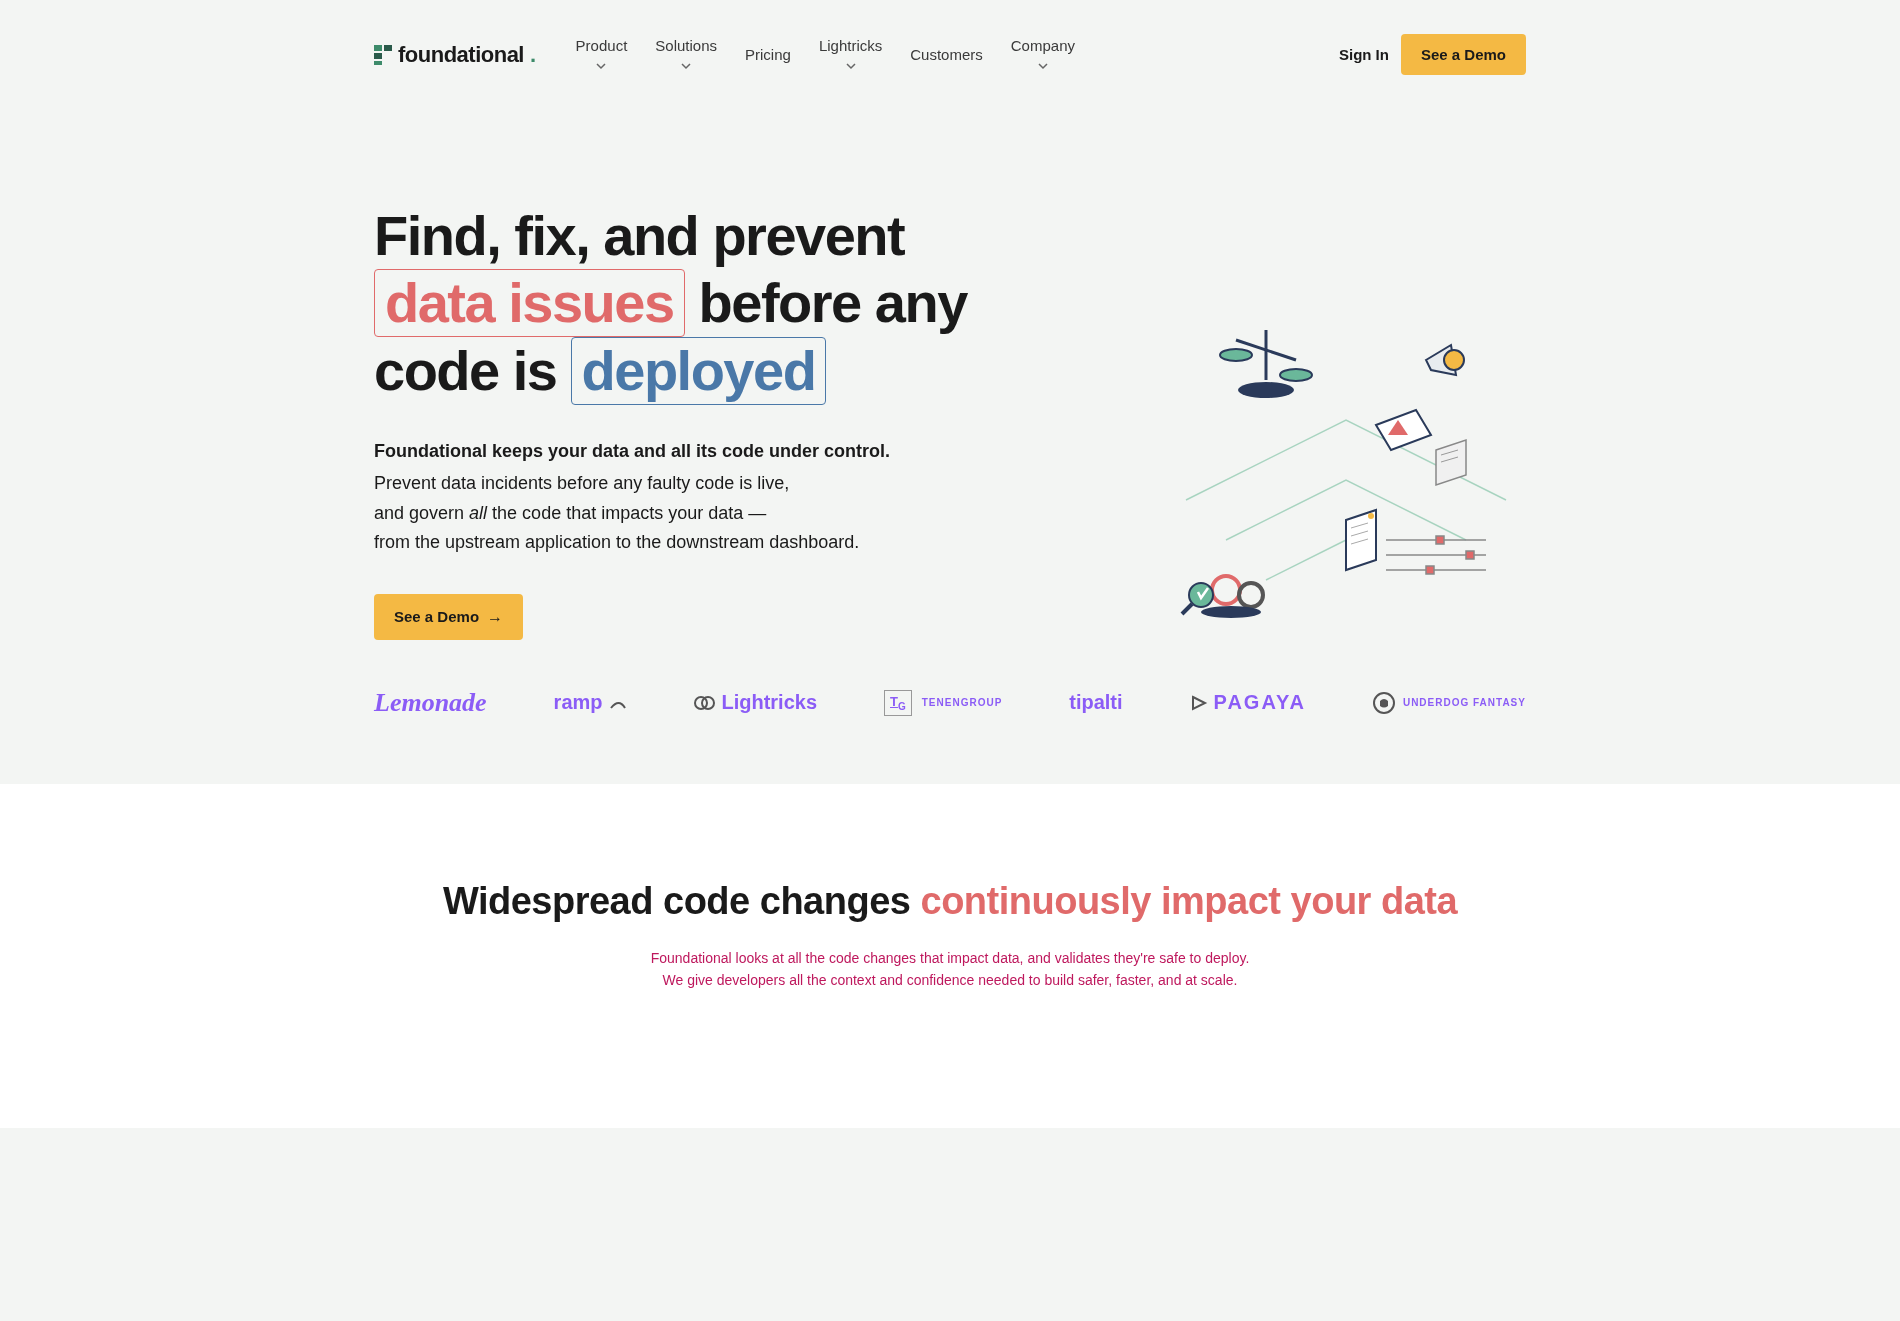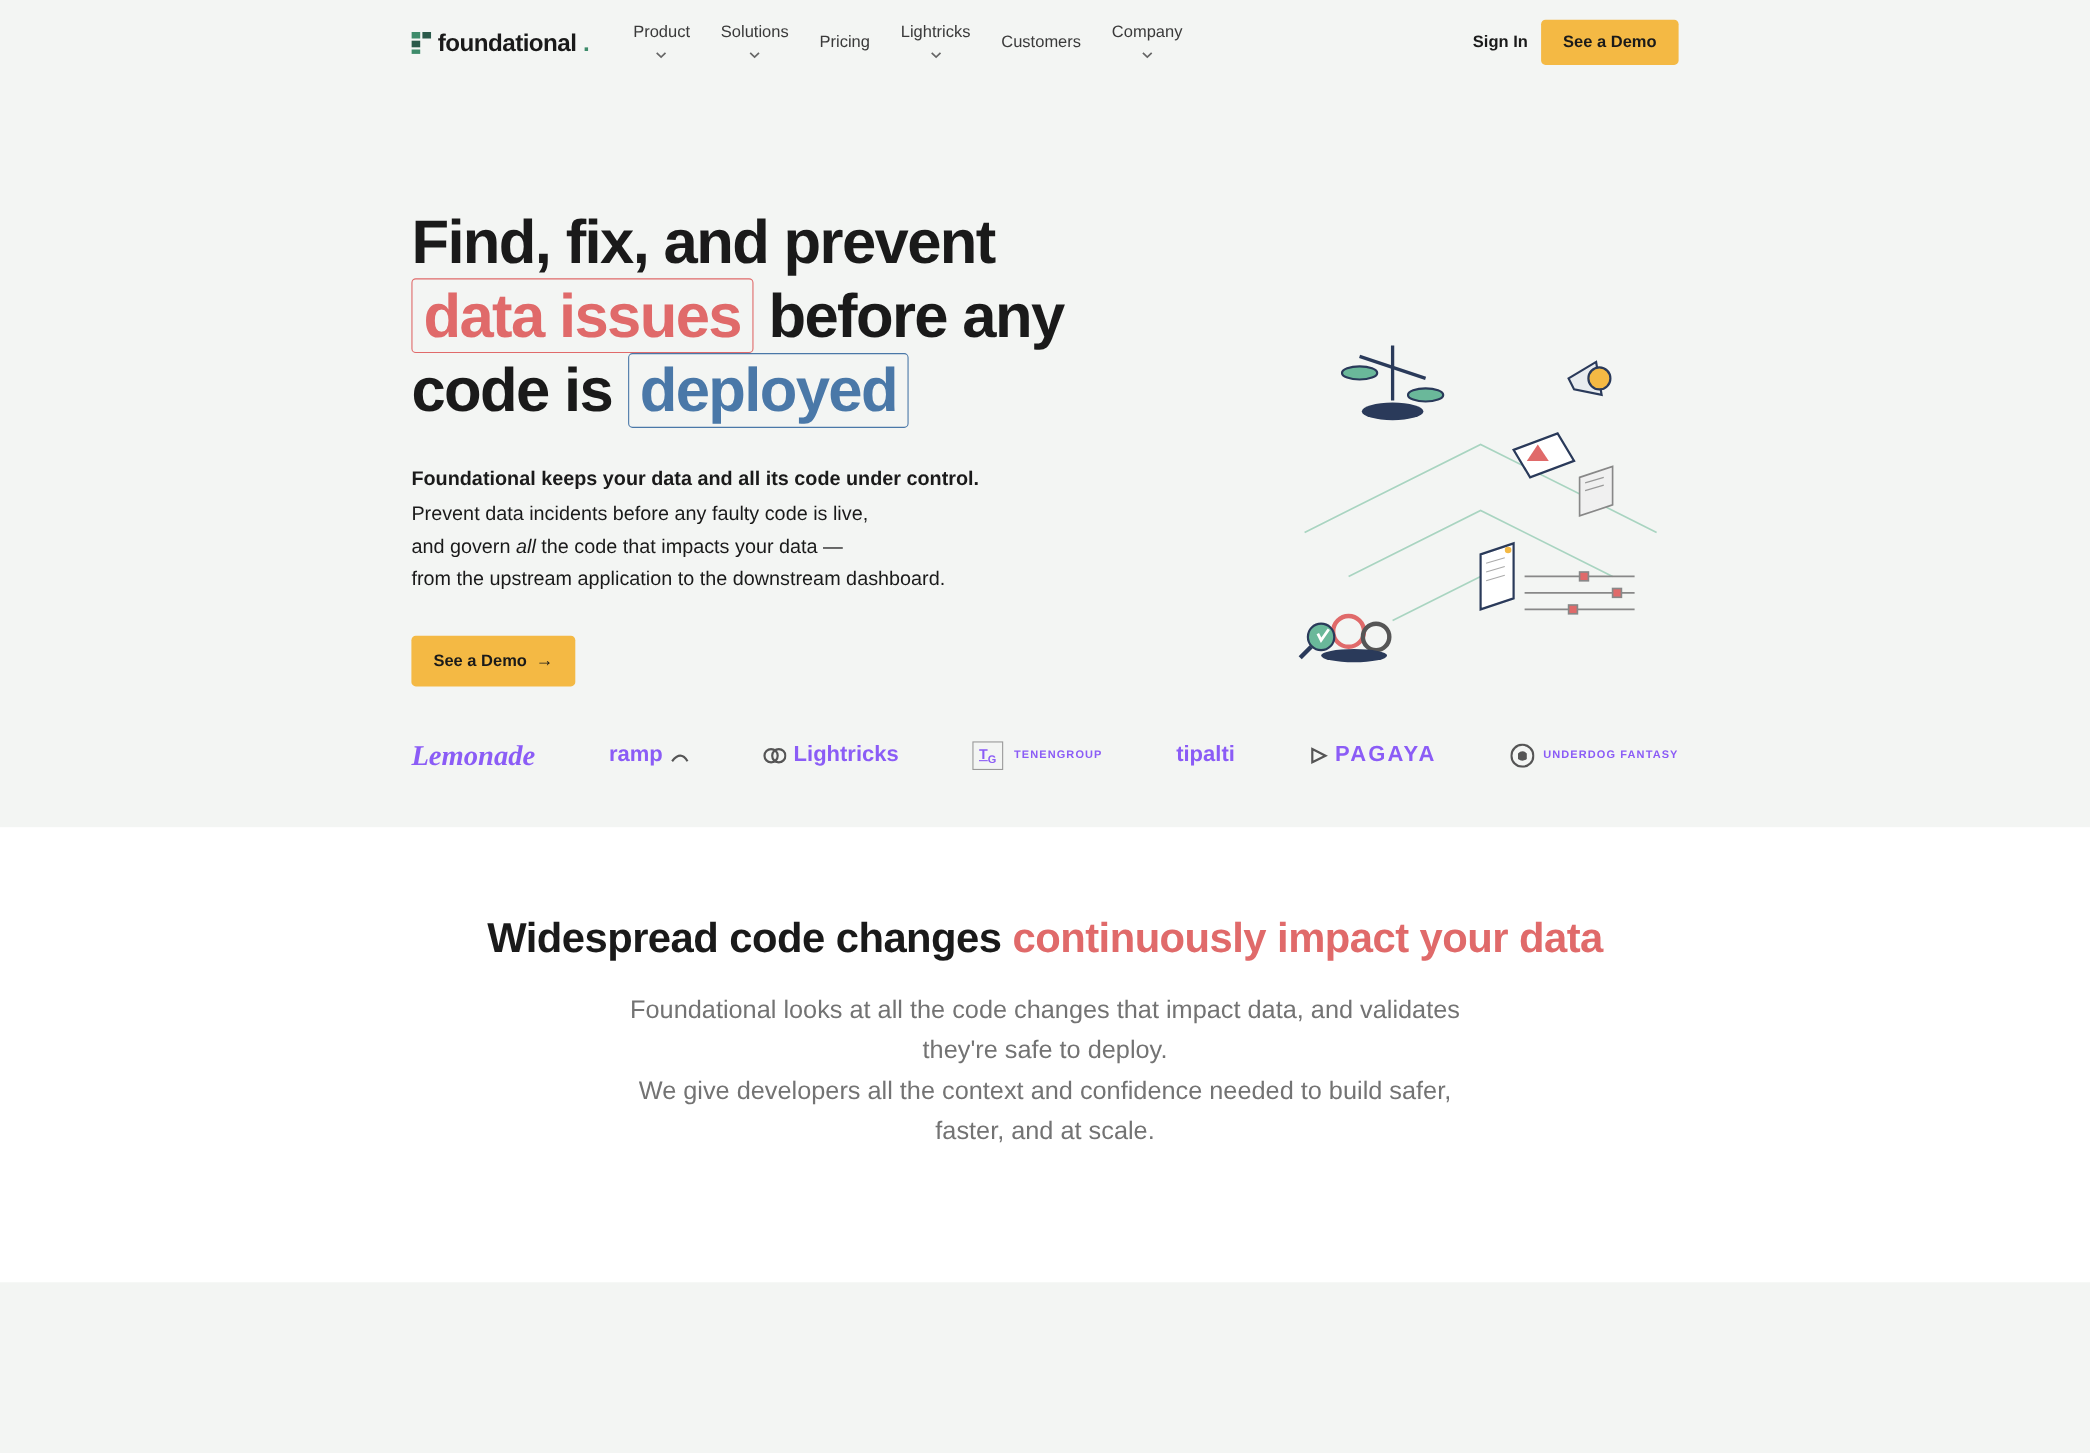--- a/index.html
+++ b/index.html
@@ -1,19 +1,19 @@
 <!DOCTYPE html>
 <html><head>
 <meta charset="utf-8">
 <style>
 * { margin: 0; padding: 0; box-sizing: border-box; }
 body { font-family: -apple-system, BlinkMacSystemFont, 'Segoe UI', Helvetica, Arial, sans-serif; background: #f3f5f3; color: #1a1a1a; }
 
 .hero-section { background: #f3f5f3; padding-bottom: 40px; }
-.container { max-width: 1200px; margin: 0 auto; padding: 0 24px; }
+.container { max-width: 1200px; margin: 0 auto; padding: 16px 24px; }
 
 .nav { display: flex; align-items: center; justify-content: space-between; padding: 18px 0; }
 .nav-left { display: flex; align-items: center; gap: 40px; }
 .logo { display: flex; align-items: center; gap: 6px; font-weight: 800; font-size: 22px; letter-spacing: -0.5px; cursor: pointer; }
 .logo-icon { width: 18px; height: 20px; display: inline-block; }
 .logo-dot { color: #3d8b6a; }
 .nav-links { display: flex; gap: 28px; align-items: center; }
 .nav-item { display: flex; align-items: center; gap: 6px; font-size: 15px; color: #3a3a3a; cursor: pointer; flex-direction: column; }
 .chevron { width: 12px; height: 12px; }
 .nav-right { display: flex; align-items: center; gap: 12px; }
@@ -34,21 +34,21 @@
 
 .logos { display: flex; justify-content: space-between; align-items: center; padding: 48px 0 10px; gap: 40px; }
 .logo-client { color: #8b5cf6; font-size: 20px; font-weight: 600; display: flex; align-items: center; gap: 6px; }
 .logo-script { font-family: cursive; font-style: italic; font-size: 26px; }
 .logo-small { font-size: 10px; letter-spacing: 1px; }
 .logo-box { border: 1px solid #999; padding: 3px 5px; font-size: 13px; font-weight: 700; text-decoration: underline; }
 
 .section-2 { background: #ffffff; padding: 80px 0 120px; }
 .section-2 h2 { text-align: center; font-size: 38px; font-weight: 800; letter-spacing: -0.5px; margin-bottom: 24px; }
 .section-2 h2 .red { color: #e06a6a; }
-.section-2 .desc { text-align: center; font-size: 23px; line-height: 1.6; max-width: 780px; margin: 0 auto; color: #737373; }
+.section-2 .desc { text-align: center; font-size: 14px; line-height: 1.6; max-width: 780px; margin: 0 auto; color: #be185d; }
 
 .illus-svg { width: 360px; height: 340px; }
 </style>
 </head>
 <body>
 
 <div class="hero-section">
   <div class="container">
     <nav class="nav">
       <div class="nav-left">

